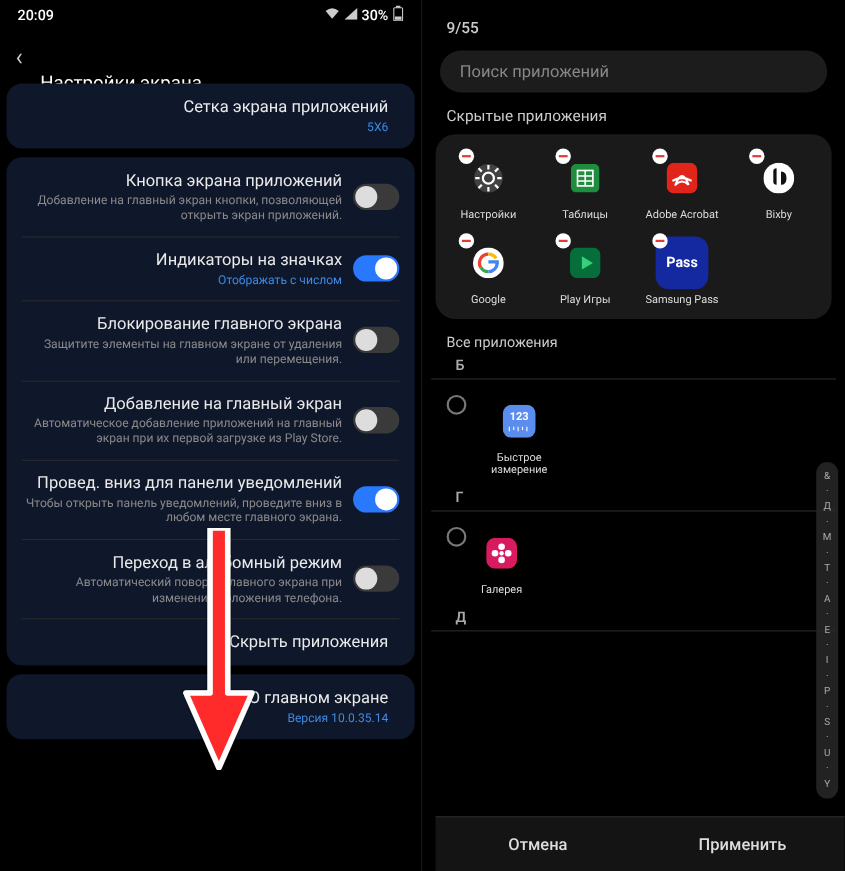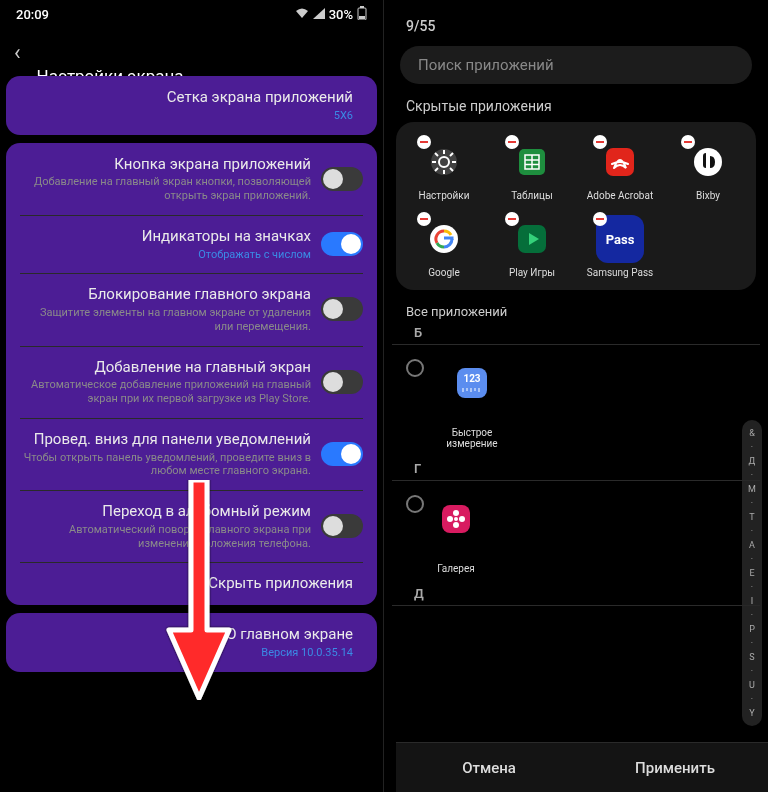--- a/index.html
+++ b/index.html
@@ -40,21 +40,21 @@
     align-items: center;
     padding: 0 14px;
     color: #fff;
   }
   .back-chev { font-size: 22px; margin-right: 16px; color: #ccc; }
   .header-title { font-size: 17px; margin-top: 48px; }
 
   
   .settings-list { padding: 0 6px 0 6px; display: flex; flex-direction: column; gap: 8px; }
   .card {
-    background: #4c1d95;
+    background: #0f172a;
     border-radius: 14px;
     overflow: hidden;
   }
   .row {
     display: flex;
     align-items: center;
     padding: 12px 14px;
     position: relative;
   }
   .row + .row::before {
@@ -144,21 +144,21 @@
   .app-row {
     display: flex; align-items: flex-start;
     padding: 6px 22px;
   }
   .radio {
     width: 18px; height: 18px; border-radius: 50%;
     border: 2px solid #777; margin-top: 4px; margin-right: 8px;
   }
   .app-row .app { align-items: center; width: auto; }
   .app-row .app-icon { width: 48px; height: 48px; }
-  .app-row .app-label { margin-top: 20px; }
+  .app-row .app-label { margin-top: 4px; }
 
   
   .index-bar {
     position: absolute;
     right: 6px; top: 420px;
     width: 20px;
     background: rgba(40,40,40,0.85);
     border-radius: 10px;
     padding: 8px 0;
     display: flex; flex-direction: column; align-items: center;
@@ -397,21 +397,21 @@
         <div class="app">
           <div class="app-icon">
             <div class="badge"></div>
             <div style="width:68px;height:48px;border-radius:12px;background:#1428a0;display:flex;align-items:center;justify-content:center;color:#fff;font-size:13px;font-weight:700">Pass</div>
           </div>
           <div class="app-label">Samsung Pass</div>
         </div>
       </div>
   </div>
 
-  <div class="all-apps-label">Все приложений</div>
+  <div class="all-apps-label">Все приложения</div>
 
   <div id="all-apps-list">
       <div class="letter-header">Б</div>
       <div class="app-row">
         <div class="radio"></div>
         <div class="app">
           <div class="app-icon">
             <svg width="30" height="30" viewBox="0 0 30 30">
               <rect width="30" height="30" rx="8" fill="#5b8def"></rect>
               <text x="15" y="14" fill="#fff" font-size="10" text-anchor="middle" font-weight="700">123</text>

